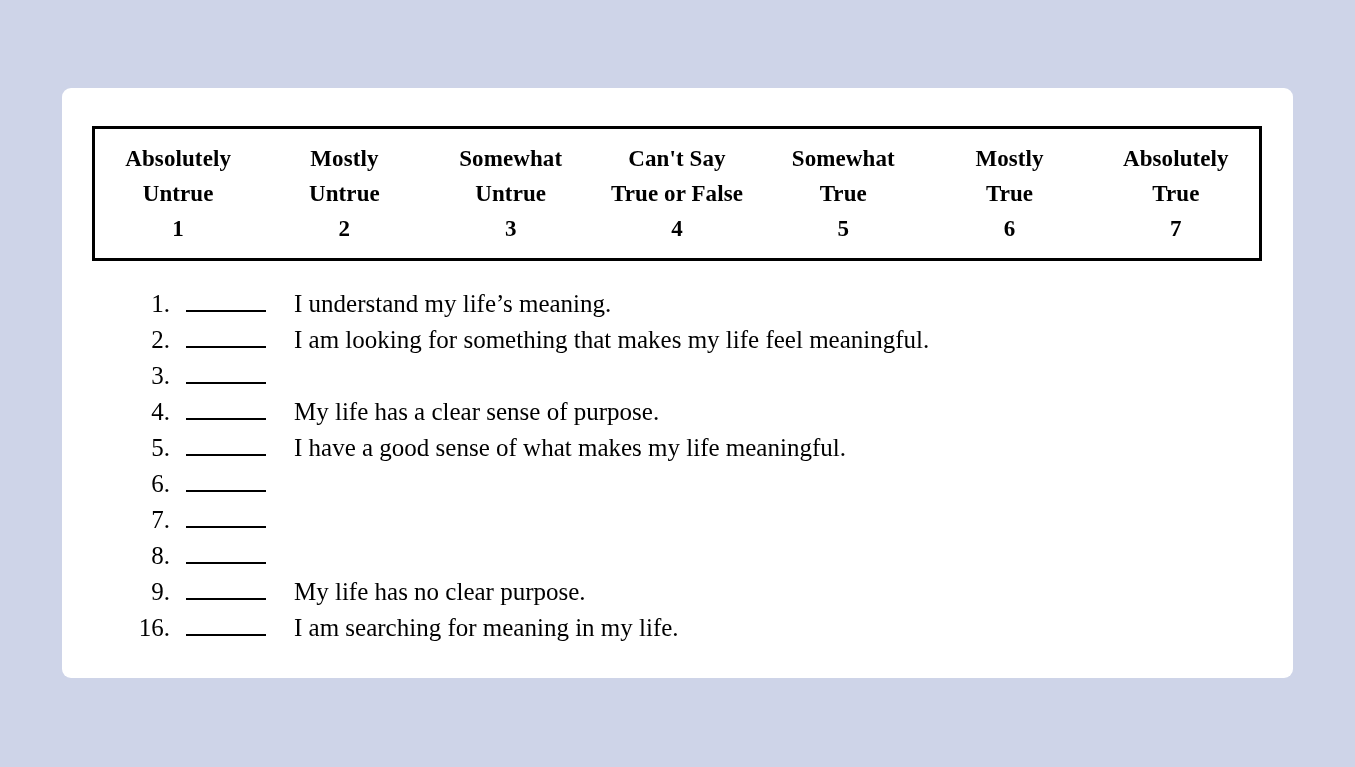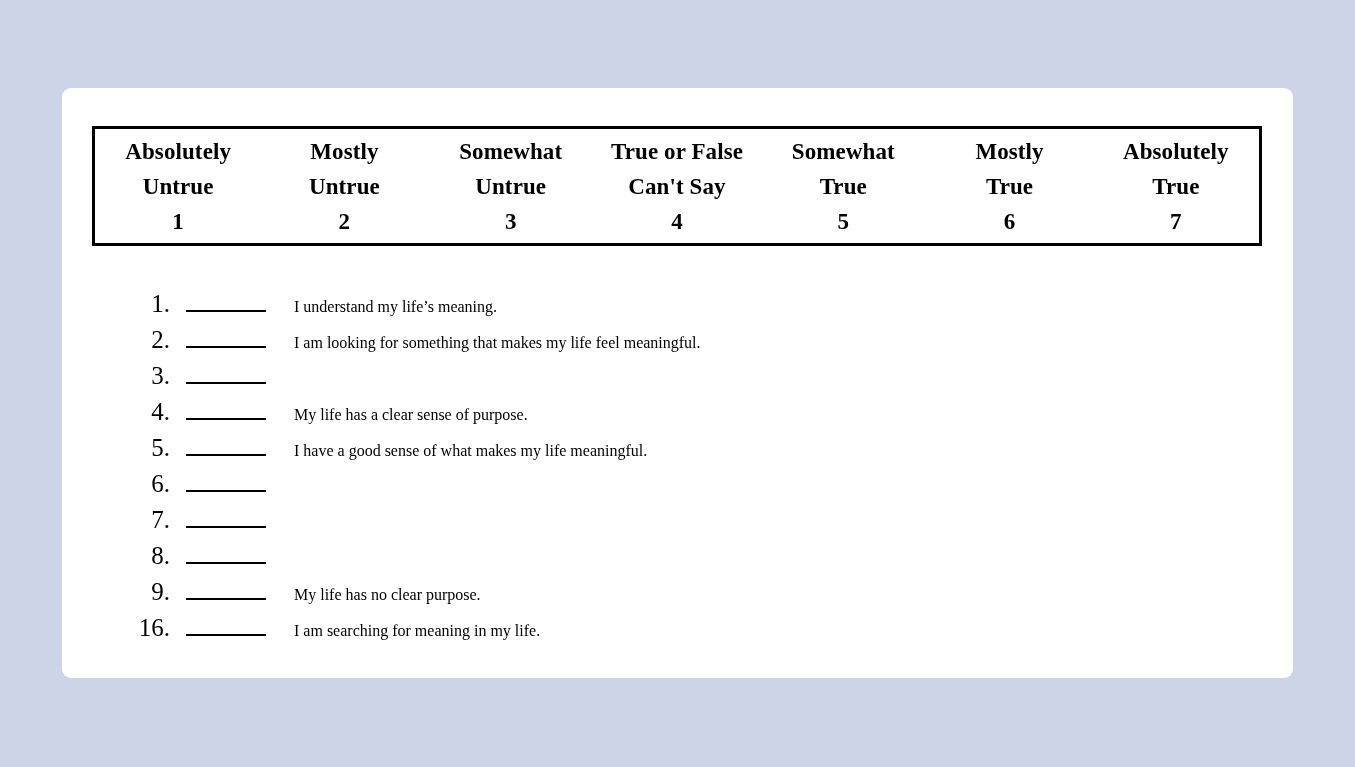--- a/index.html
+++ b/index.html
@@ -31,21 +31,21 @@
     border-radius: 9px;
     box-sizing: border-box;
   }
 
   
   .scale-table {
     position: absolute;
     left: 30px;
     top: 38px;
     width: 1170px;
-    height: 120px;
+    height: 135px;
     border: 3px solid #000000;
     box-sizing: border-box;
     display: flex;
     align-items: center;
   }
 
   .scale-col {
     flex: 1 1 0;
     text-align: center;
     font-weight: bold;
@@ -87,21 +87,21 @@
     width: 80px;
     margin-left: 12px;
     margin-right: 28px;
     border-bottom: 2px solid #000000;
     height: 26px;
   }
 
   .item-text {
     flex: 1 1 auto;
     white-space: nowrap;
-    font-size: 16px;
+    font-size: 25px;
   }
 </style>
 </head>
 <body>
 
 <div class="page">
 
   <div class="doc-card">
 
     <div class="scale-table">
@@ -118,22 +118,22 @@
         <span class="anchor-num">2</span>
       </div>
 
       <div class="scale-col">
         <span class="anchor-line">Somewhat</span>
         <span class="anchor-line">Untrue</span>
         <span class="anchor-num">3</span>
       </div>
 
       <div class="scale-col">
+        <span class="anchor-line">Can't Say</span>
         <span class="anchor-line">True or False</span>
-        <span class="anchor-line">Can't Say</span>
         <span class="anchor-num">4</span>
       </div>
 
       <div class="scale-col">
         <span class="anchor-line">Somewhat</span>
         <span class="anchor-line">True</span>
         <span class="anchor-num">5</span>
       </div>
 
       <div class="scale-col">

